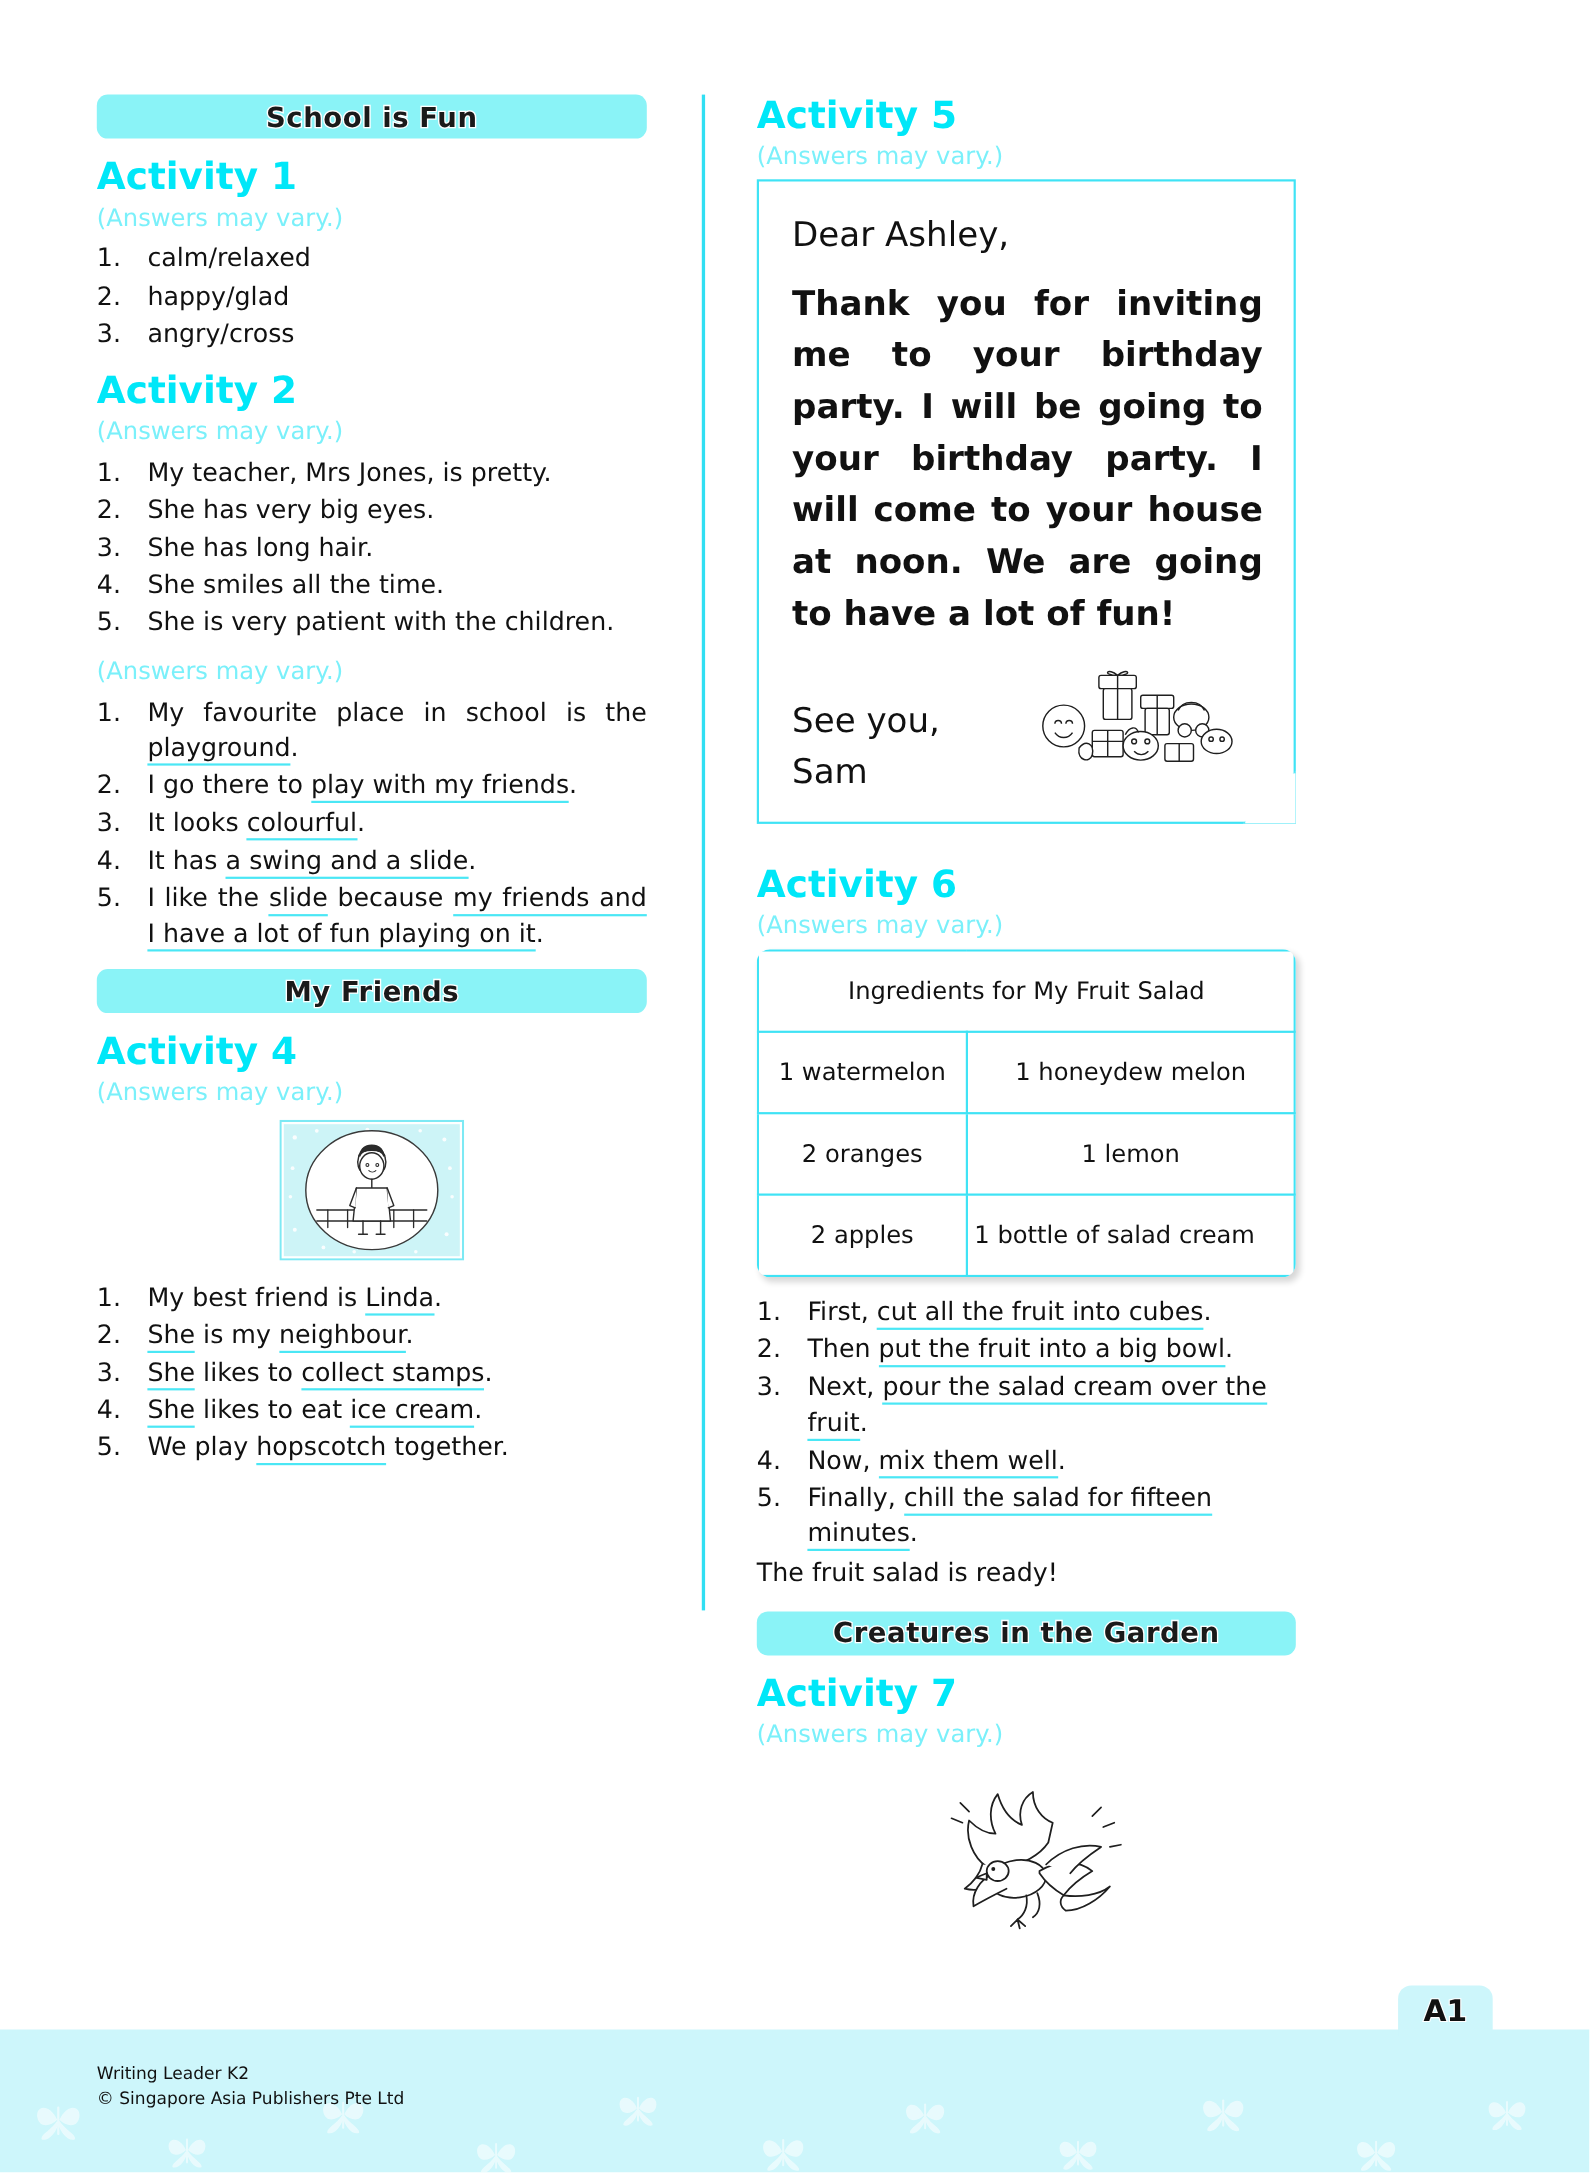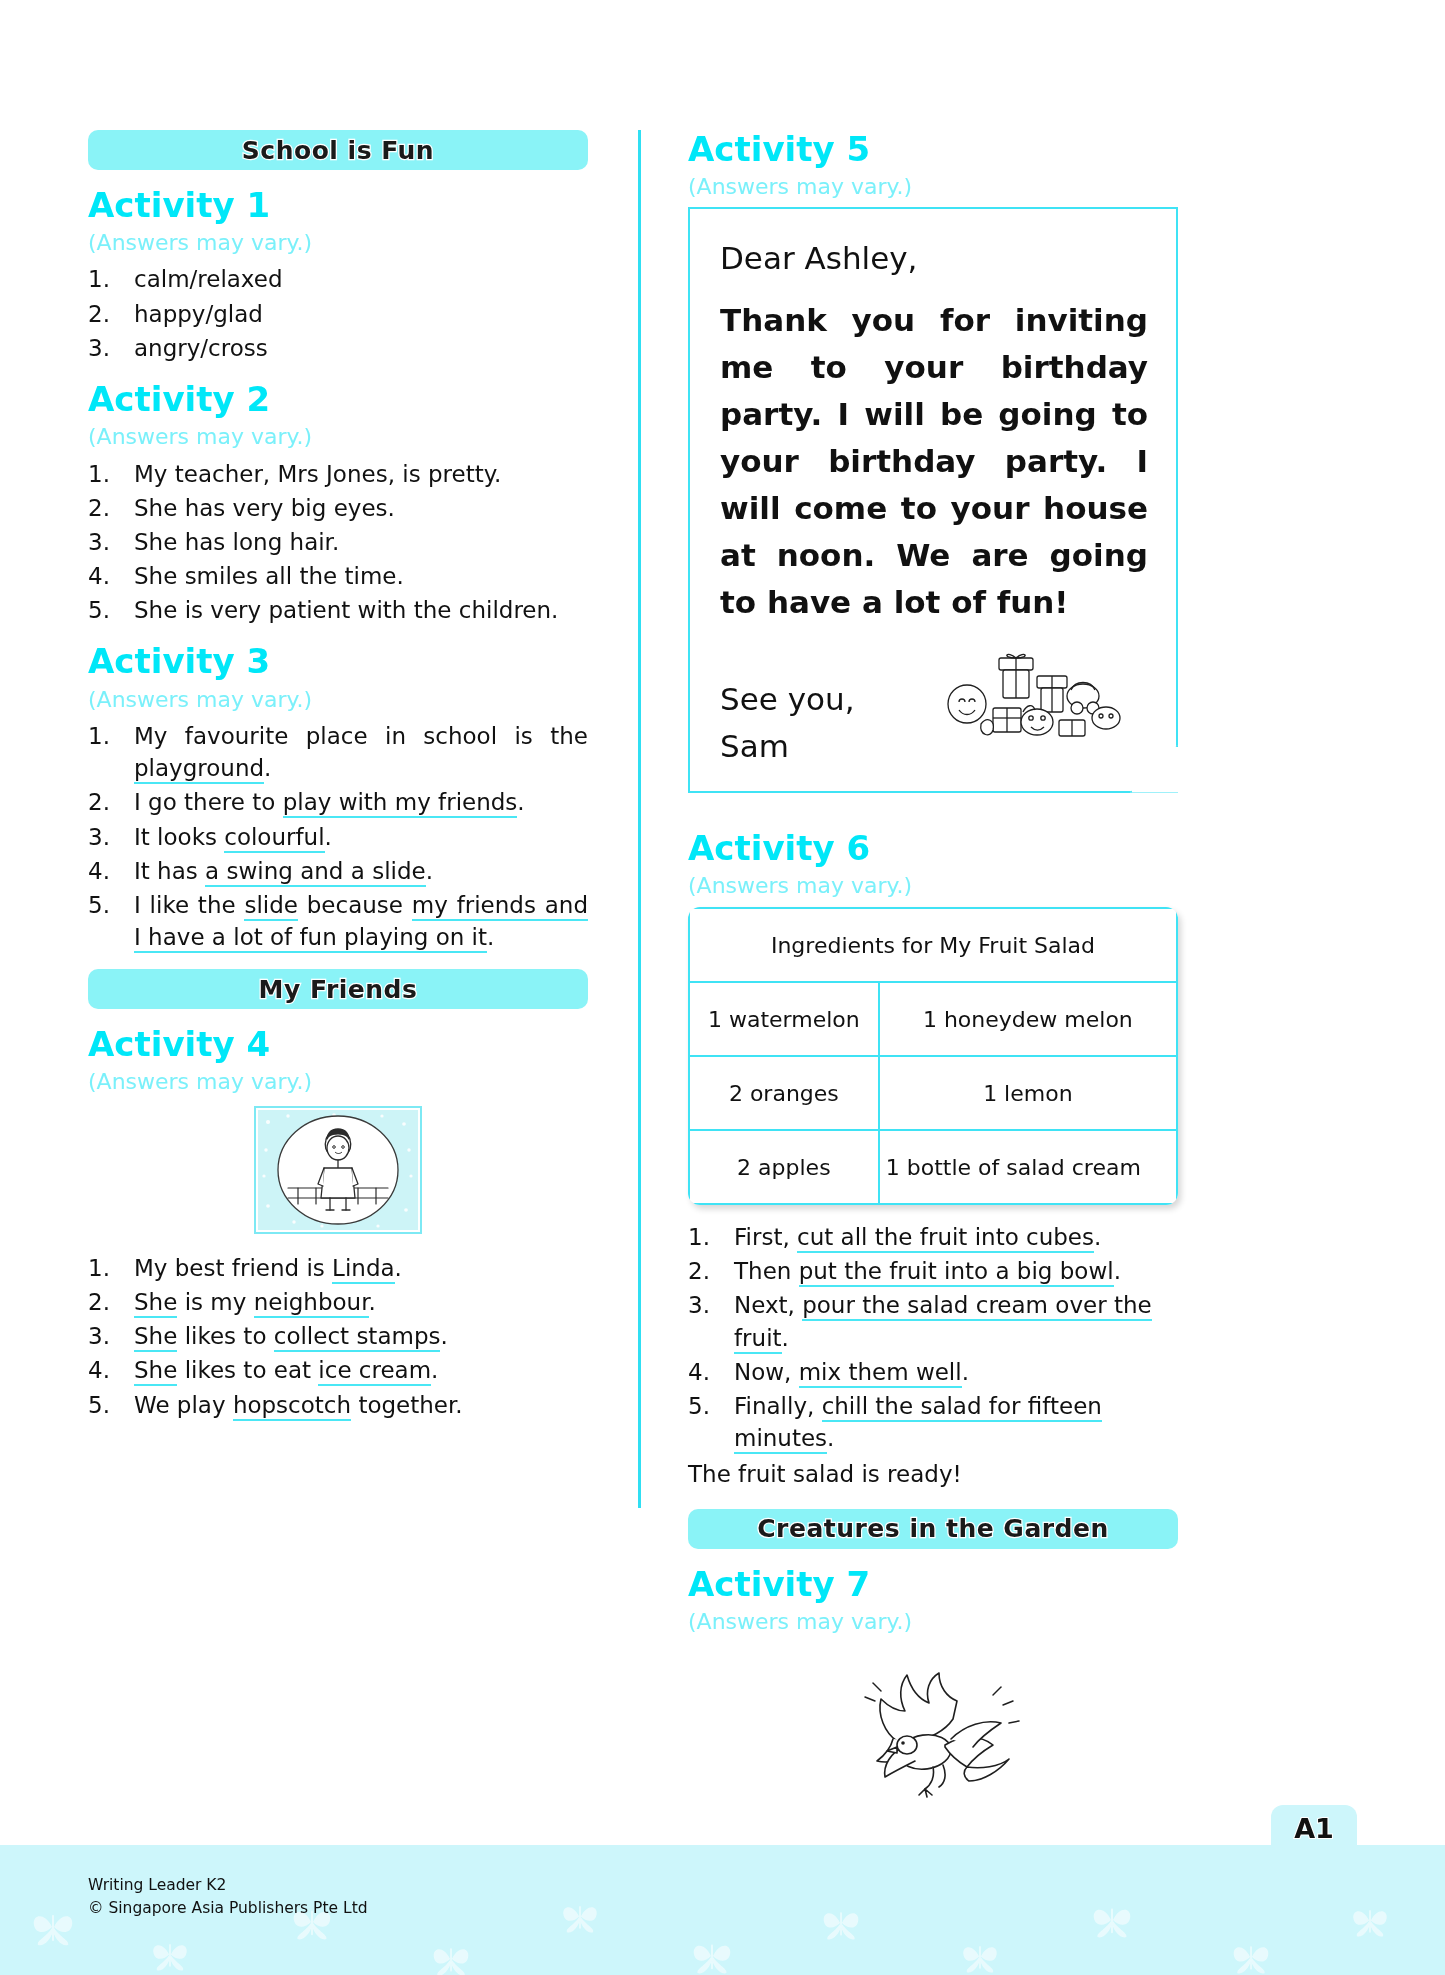--- a/index.html
+++ b/index.html
@@ -14,21 +14,20 @@
 
   
   .page { position:absolute; inset:0; background:#fff; }
 
   .columns {
     position:absolute;
     left:88px; top:86px;
     width:1270px; height:1360px;
     display:flex;
     gap:14px;
-    margin-top:44px;
   }
   .col { position:relative; }
   .col-left  { width: 500px; }
   .col-gap   { width: 72px; position:relative; }
   .col-right { width: 490px; }
 
   .col-divider {
     position:absolute;
     left:50%; top:0; bottom:-18px;
     width:3px; background:#30dff3;
@@ -243,21 +242,20 @@
         <li>
             <span class="num">4.</span>
             <span class="txt">She smiles all the time.</span>
           </li>
         <li>
             <span class="num">5.</span>
             <span class="txt">She is very patient with the children.</span>
           </li>
       </ol>
 
-      <div class="activity-title">Activity 3</div>
       <div class="ans-vary">(Answers may vary.)</div>
       <ol class="nlist">
         <li>
           <span class="num">1.</span>
           <span class="txt justify"><span>My favourite place in school is the </span><span class="u">playground</span><span>.</span></span>
         </li>
         <li>
           <span class="num">2.</span>
           <span class="txt"><span>I go there to </span><span class="u">play with my friends</span><span>.</span></span>
         </li>

